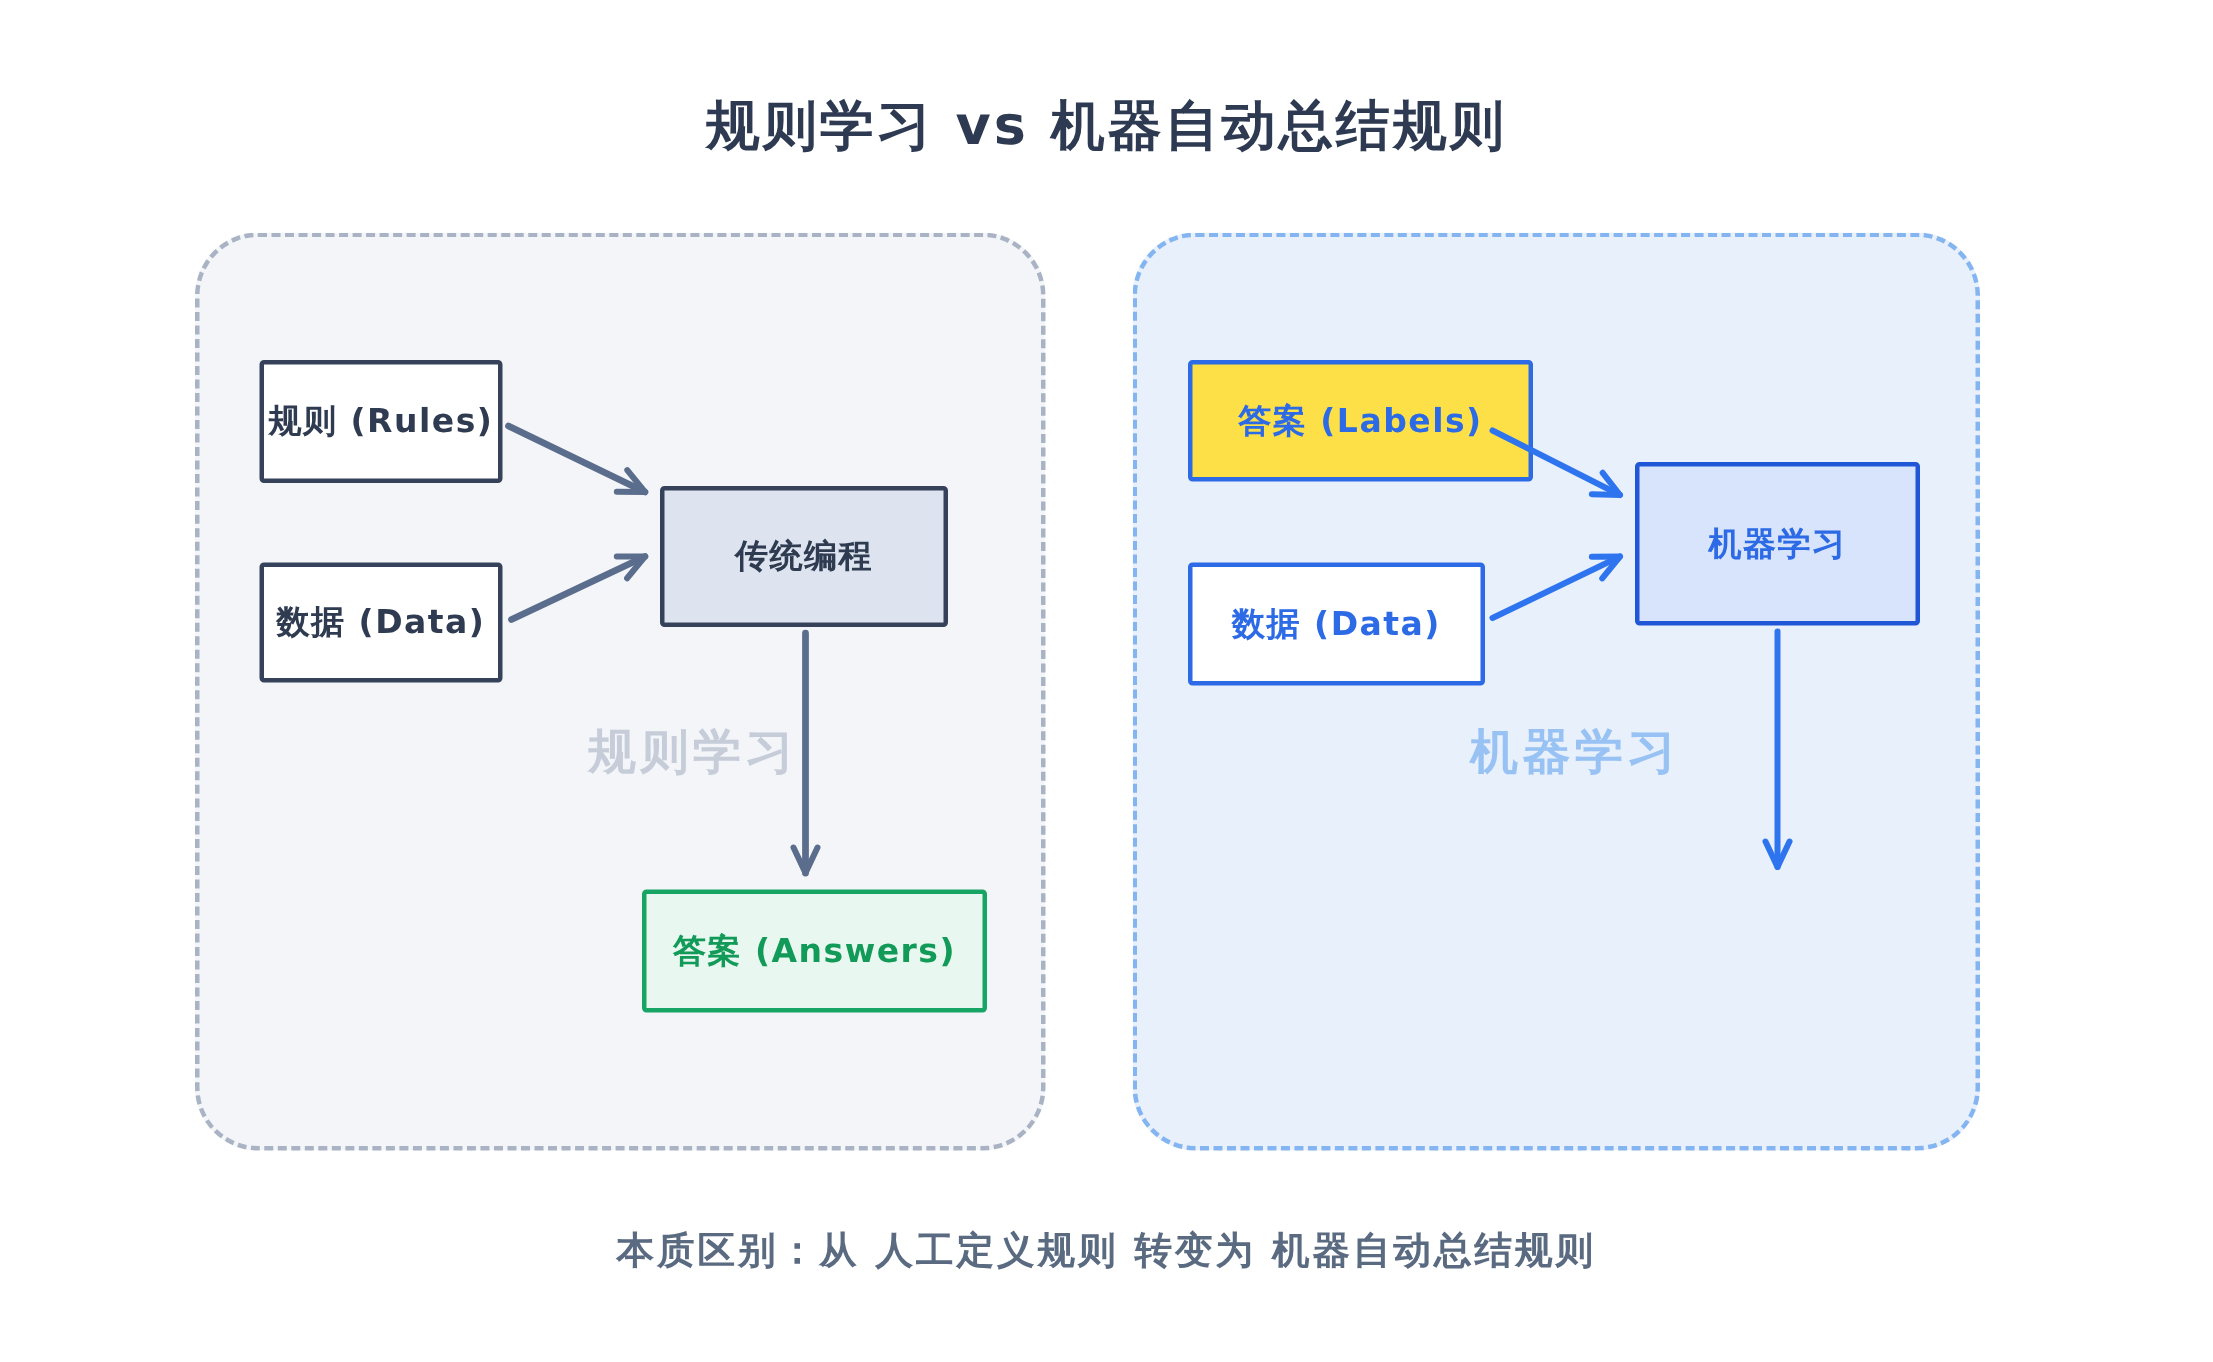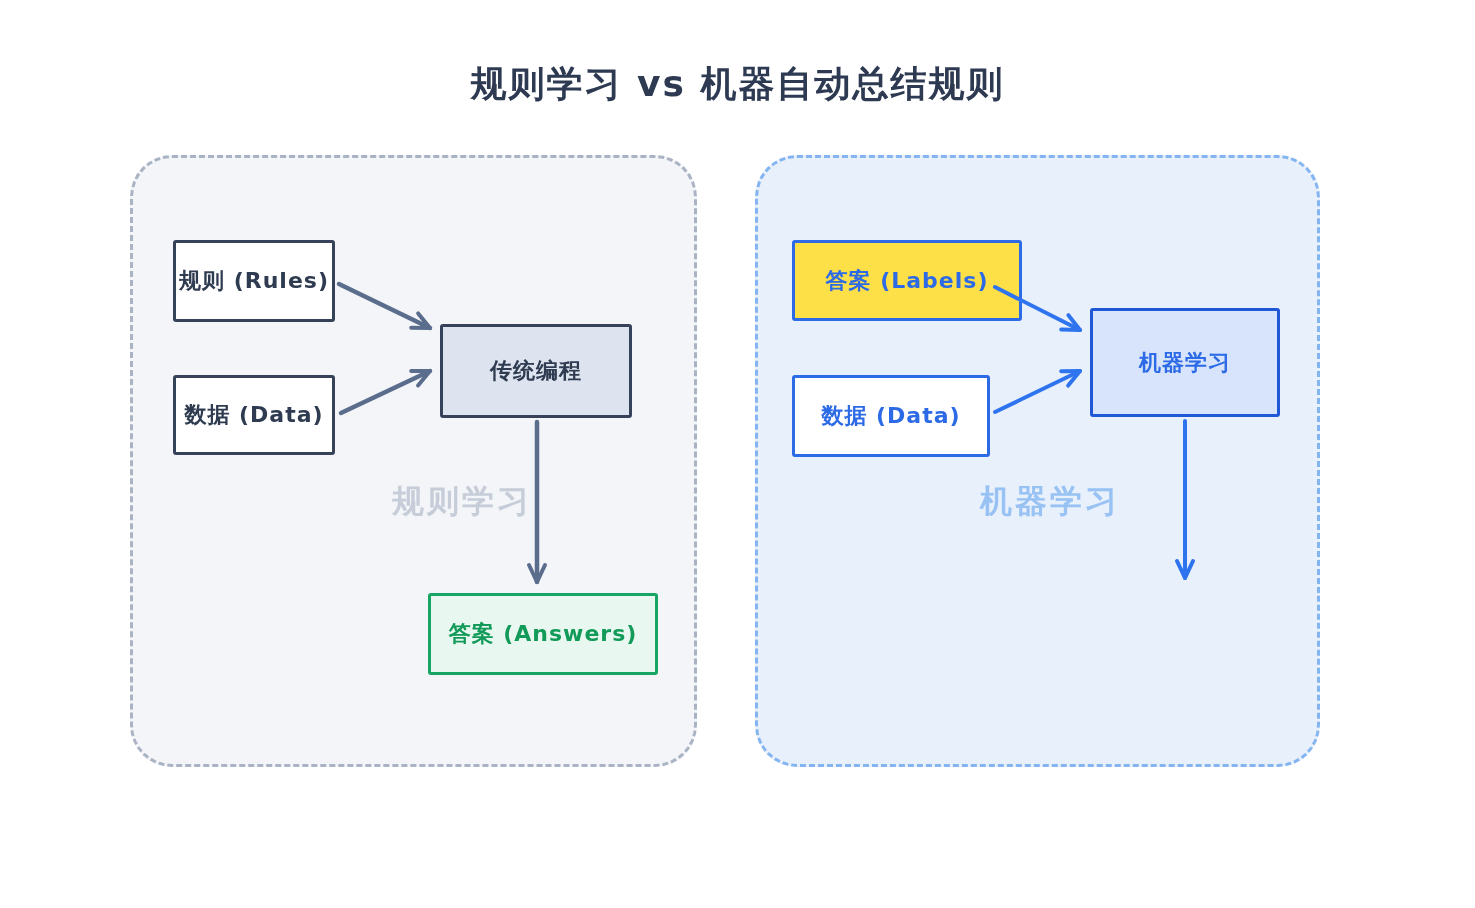--- a/index.html
+++ b/index.html
@@ -162,14 +162,15 @@
 
     <path class="arrow-line arrow-slate" d="M537,422 L537,582" stroke-width="4.5" marker-end="url(#head-slate)"></path>
 
     <path class="arrow-line arrow-blue" d="M995,287 L1080,330" stroke-width="4" marker-end="url(#head-blue)"></path>
 
     <path class="arrow-line arrow-blue" d="M995,412 L1080,371" stroke-width="4" marker-end="url(#head-blue)"></path>
 
     <path class="arrow-line arrow-blue" d="M1185,421 L1185,578" stroke-width="4" marker-end="url(#head-blue)"></path>
   </svg>
 
+  <div class="footer-note">本质区别：从 人工定义规则 转变为 机器自动总结规则</div>
 
 </div>
 
 </body></html>

